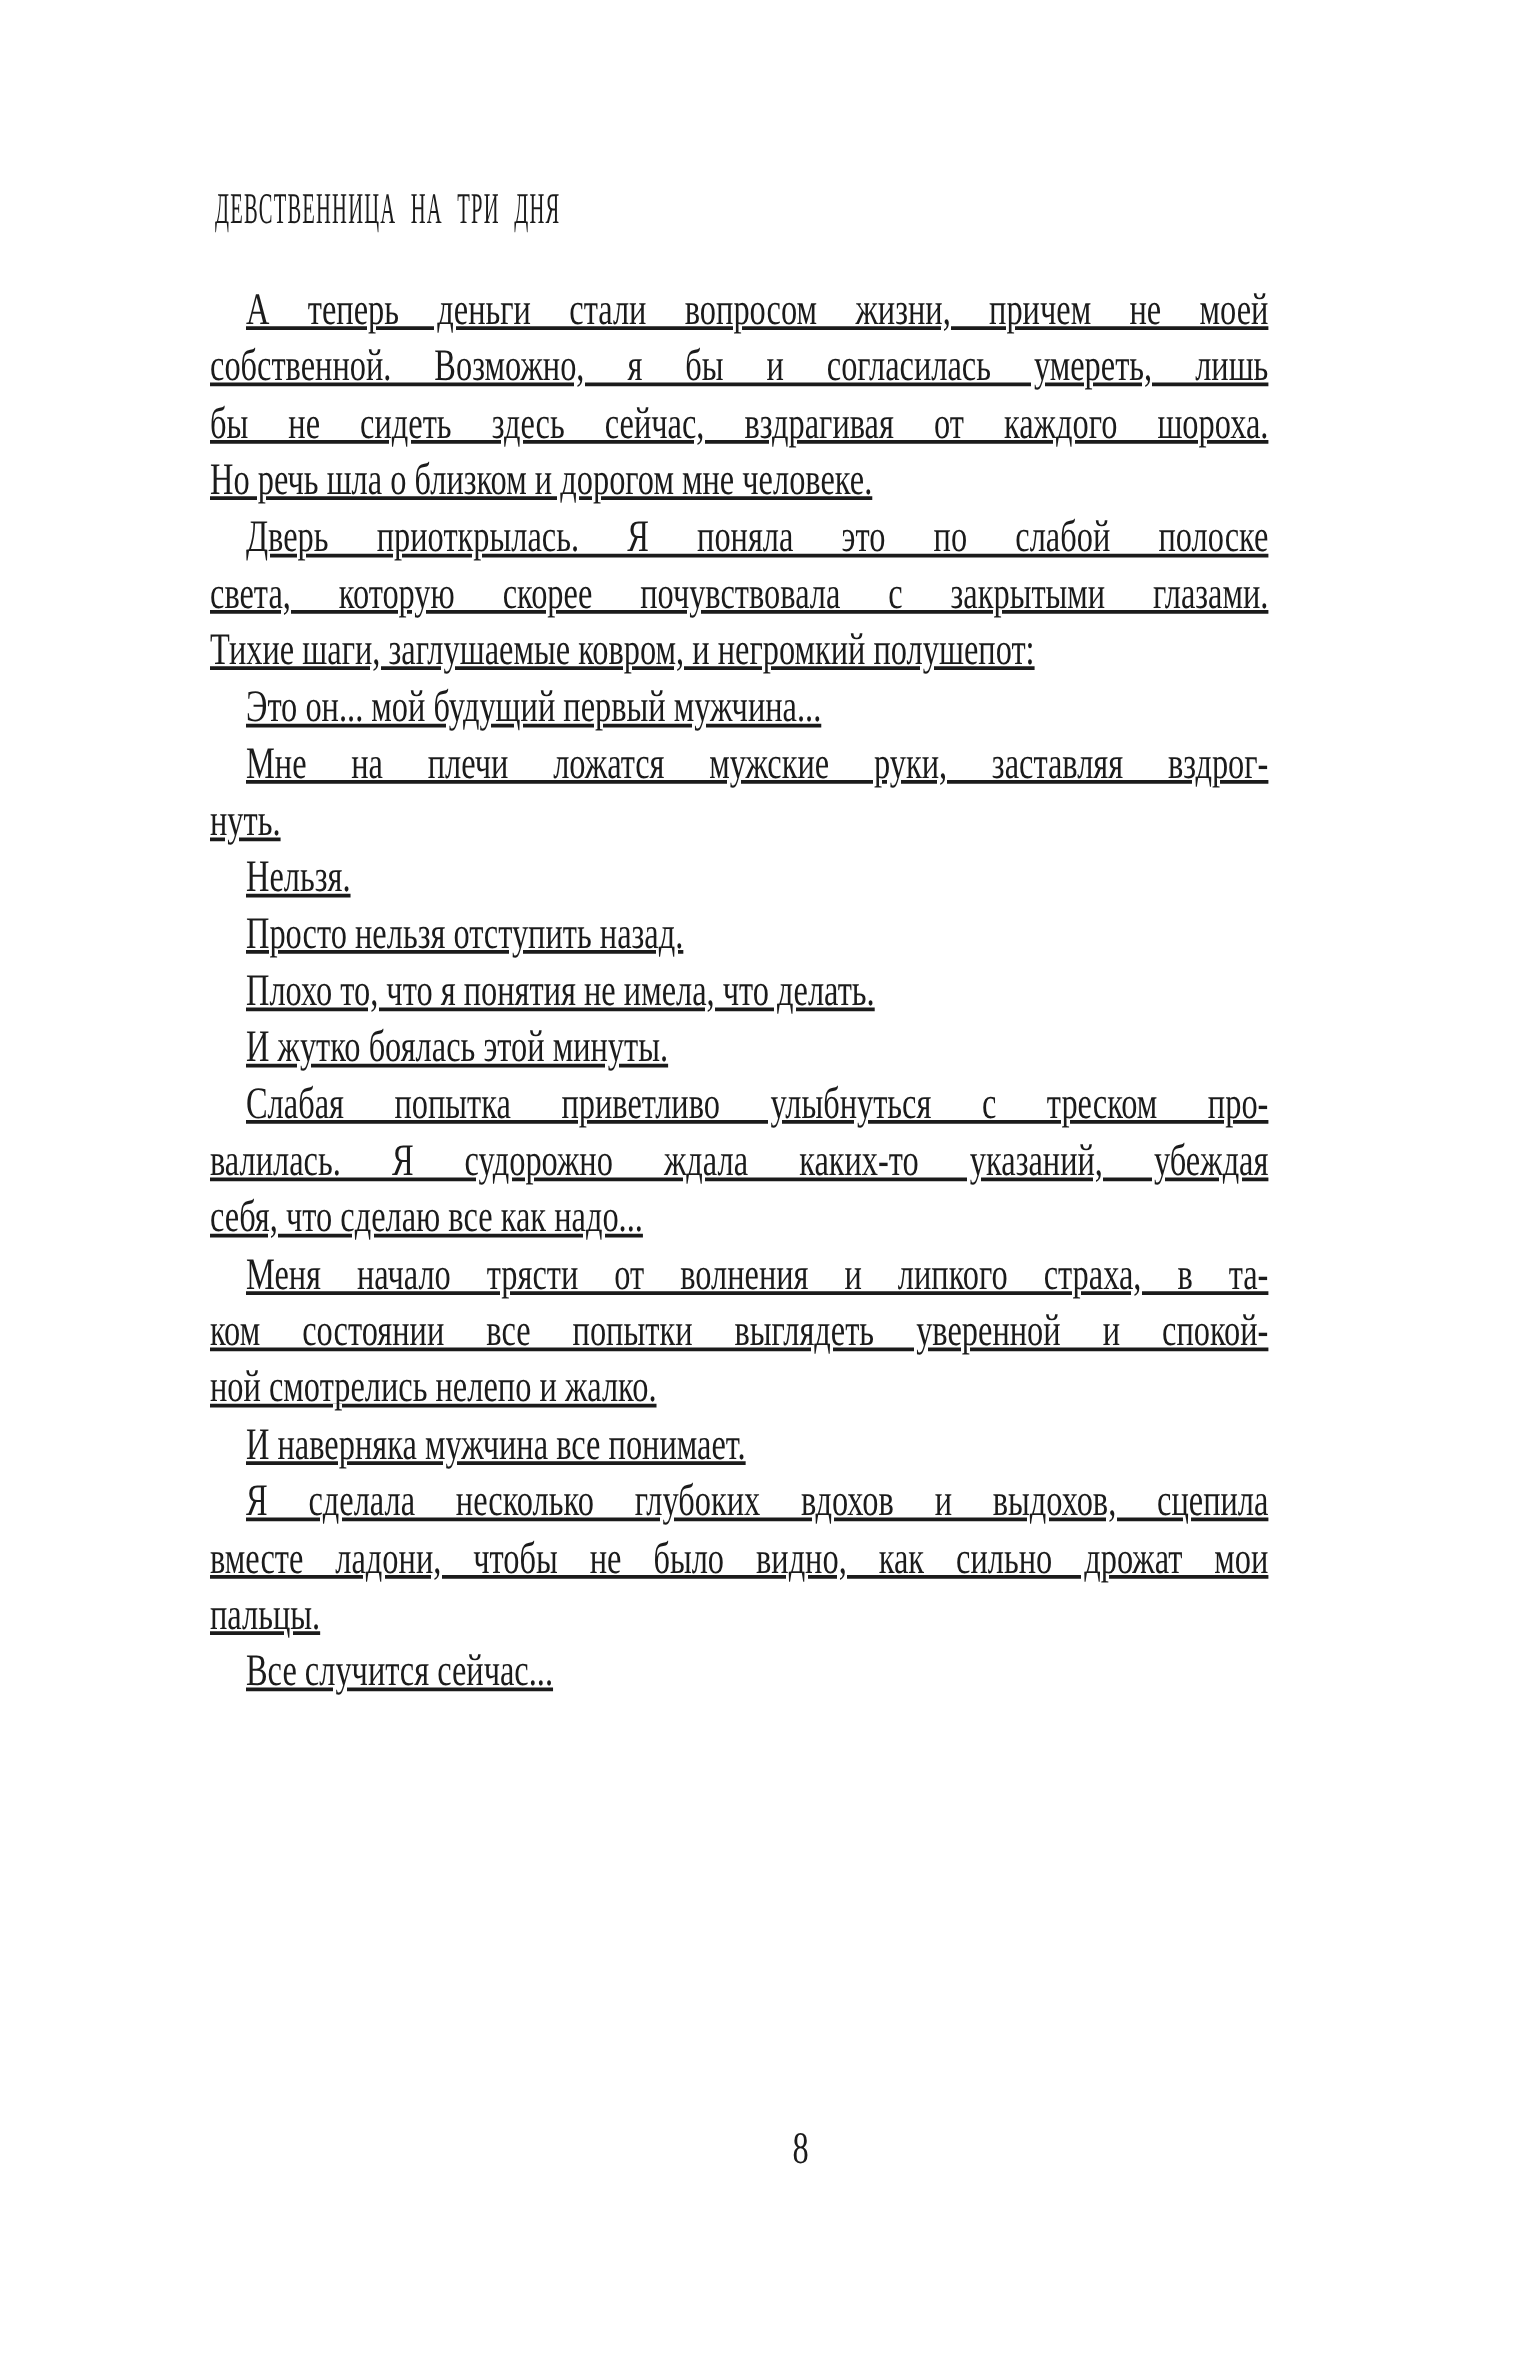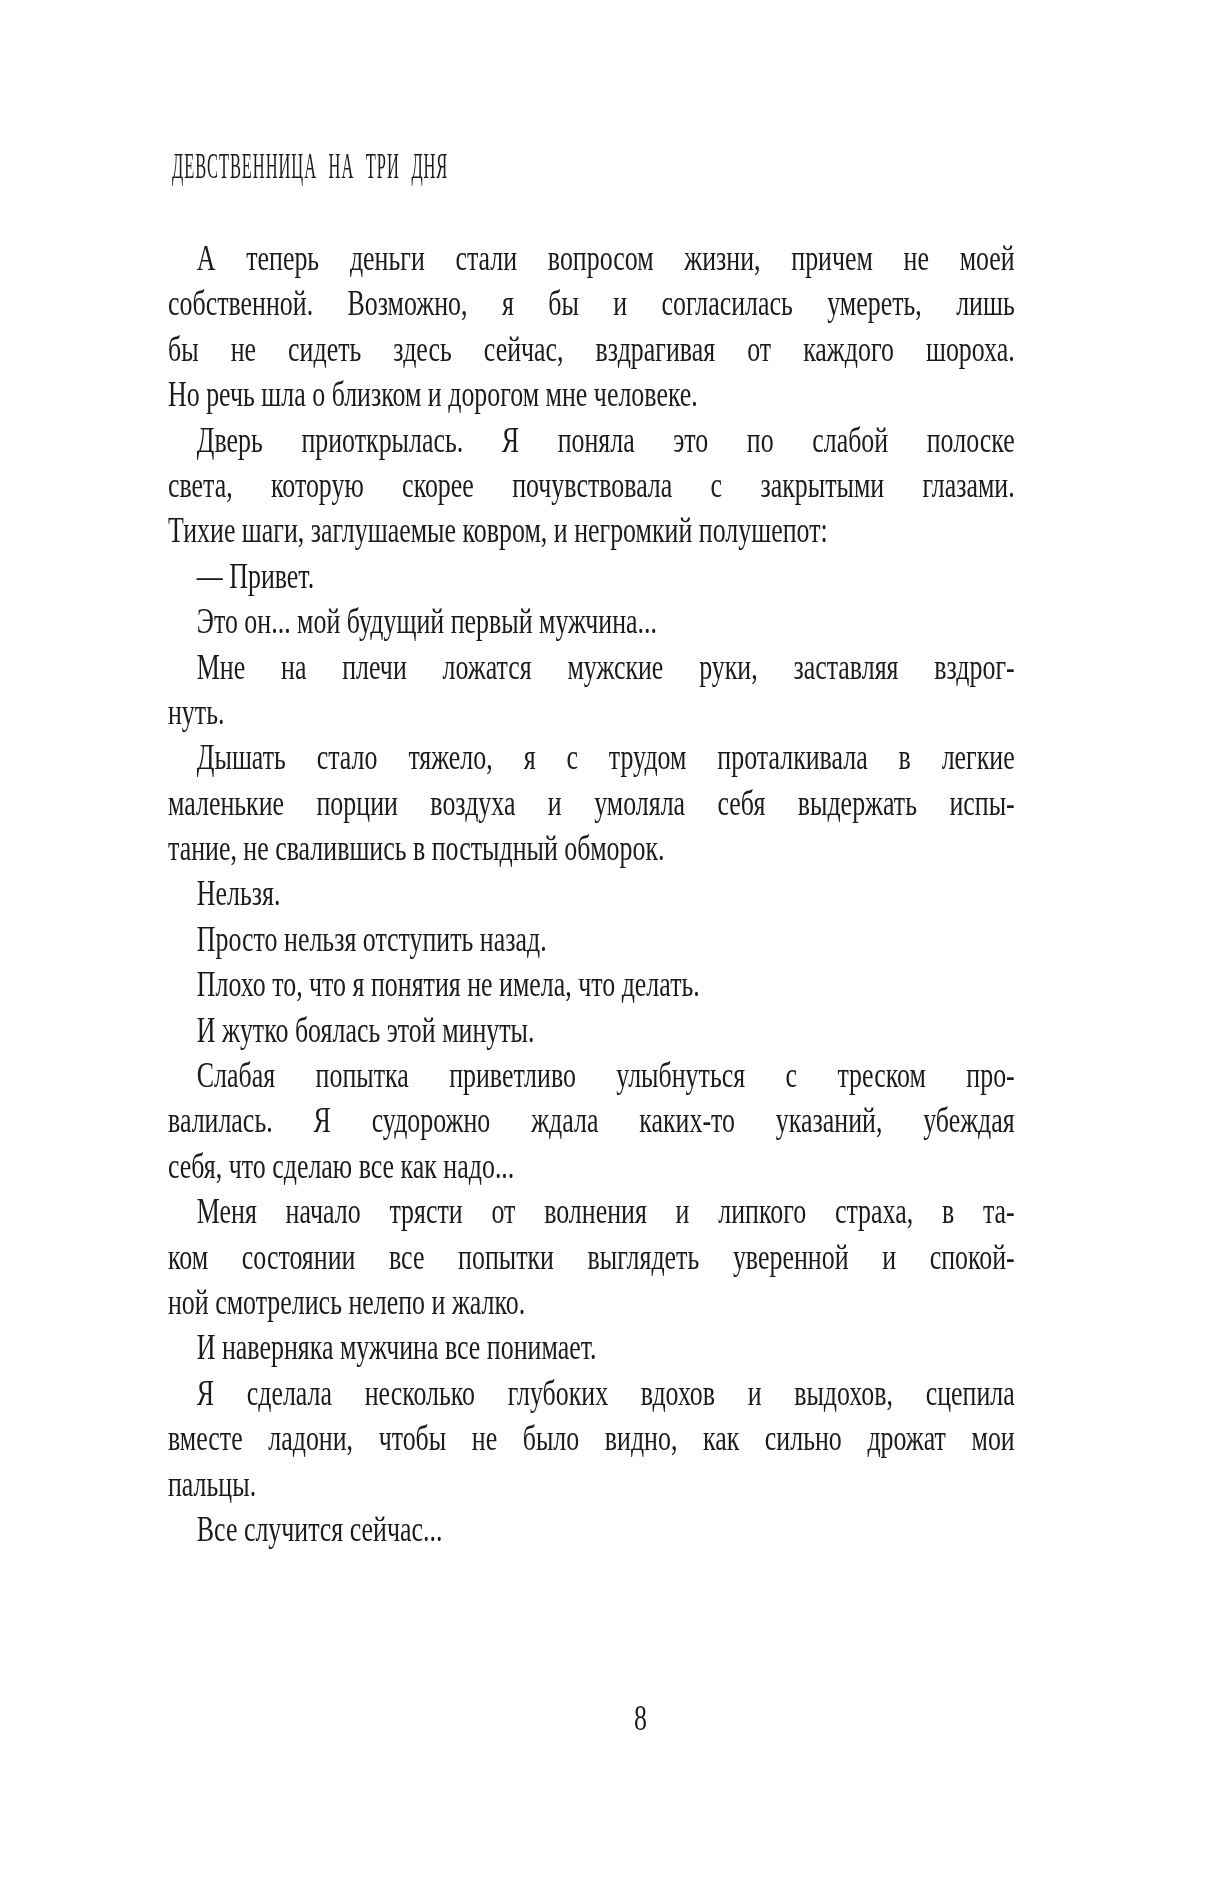--- a/index.html
+++ b/index.html
@@ -25,22 +25,23 @@
     line-height: 35px;
     letter-spacing: 2px;
     word-spacing: 14px;
     white-space: nowrap;
     transform: scaleX(0.47);
     transform-origin: 0 0;
   }
   .body-text {
     position: absolute;
     left: 168px;
-    top: 236px;
+    top: 225px;
     width: 847px;
+    text-decoration: underline;
   }
   .para { margin: 0; padding: 0; }
   .line {
     font-size: 36px;
     line-height: 45.4px;
     height: 45.4px;
     width: 1176px;              
     transform: scaleX(0.72);    
     transform-origin: 0 0;
     text-align: justify;
@@ -72,33 +73,25 @@
         <div class="line">собственной. Возможно, я бы и согласилась умереть, лишь</div>
         <div class="line">бы не сидеть здесь сейчас, вздрагивая от каждого шороха.</div>
         <div class="line last">Но речь шла о близком и дорогом мне человеке.</div>
       </div>
       <div class="para">
         <div class="line first">Дверь приоткрылась. Я поняла это по слабой полоске</div>
         <div class="line">света, которую скорее почувствовала с закрытыми глазами.</div>
         <div class="line last">Тихие шаги, заглушаемые ковром, и негромкий полушепот:</div>
       </div>
       <div class="para">
-        <div class="line first last">— Привет.</div>
-      </div>
-      <div class="para">
         <div class="line first last">Это он... мой будущий первый мужчина...</div>
       </div>
       <div class="para">
         <div class="line first">Мне на плечи ложатся мужские руки, заставляя вздрог-</div>
         <div class="line last">нуть.</div>
-      </div>
-      <div class="para">
-        <div class="line first">Дышать стало тяжело, я с трудом проталкивала в легкие</div>
-        <div class="line">маленькие порции воздуха и умоляла себя выдержать испы-</div>
-        <div class="line last">тание, не свалившись в постыдный обморок.</div>
       </div>
       <div class="para">
         <div class="line first last">Нельзя.</div>
       </div>
       <div class="para">
         <div class="line first last">Просто нельзя отступить назад.</div>
       </div>
       <div class="para">
         <div class="line first last">Плохо то, что я понятия не имела, что делать.</div>
       </div>

